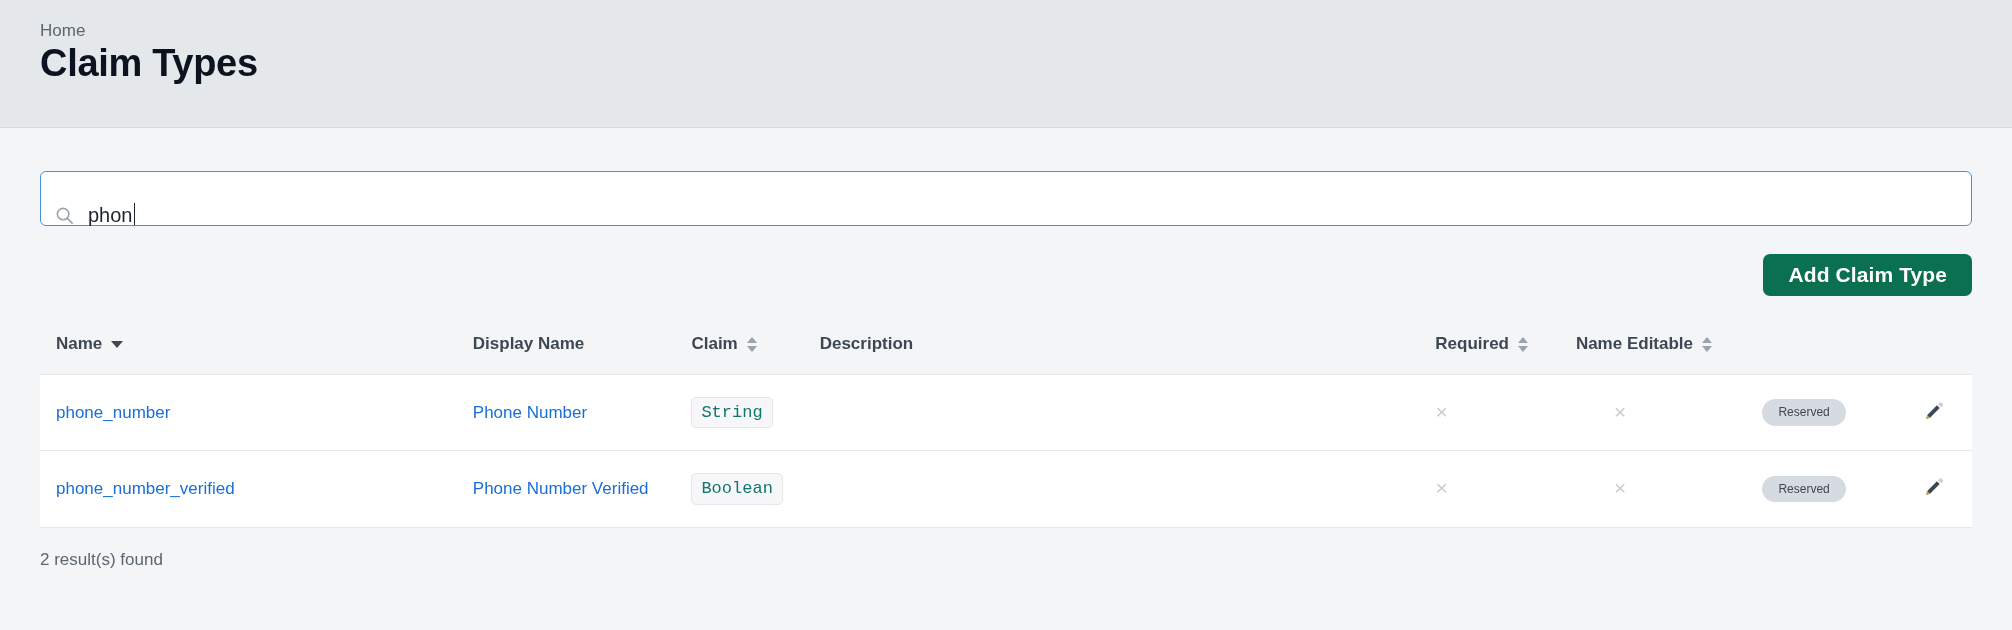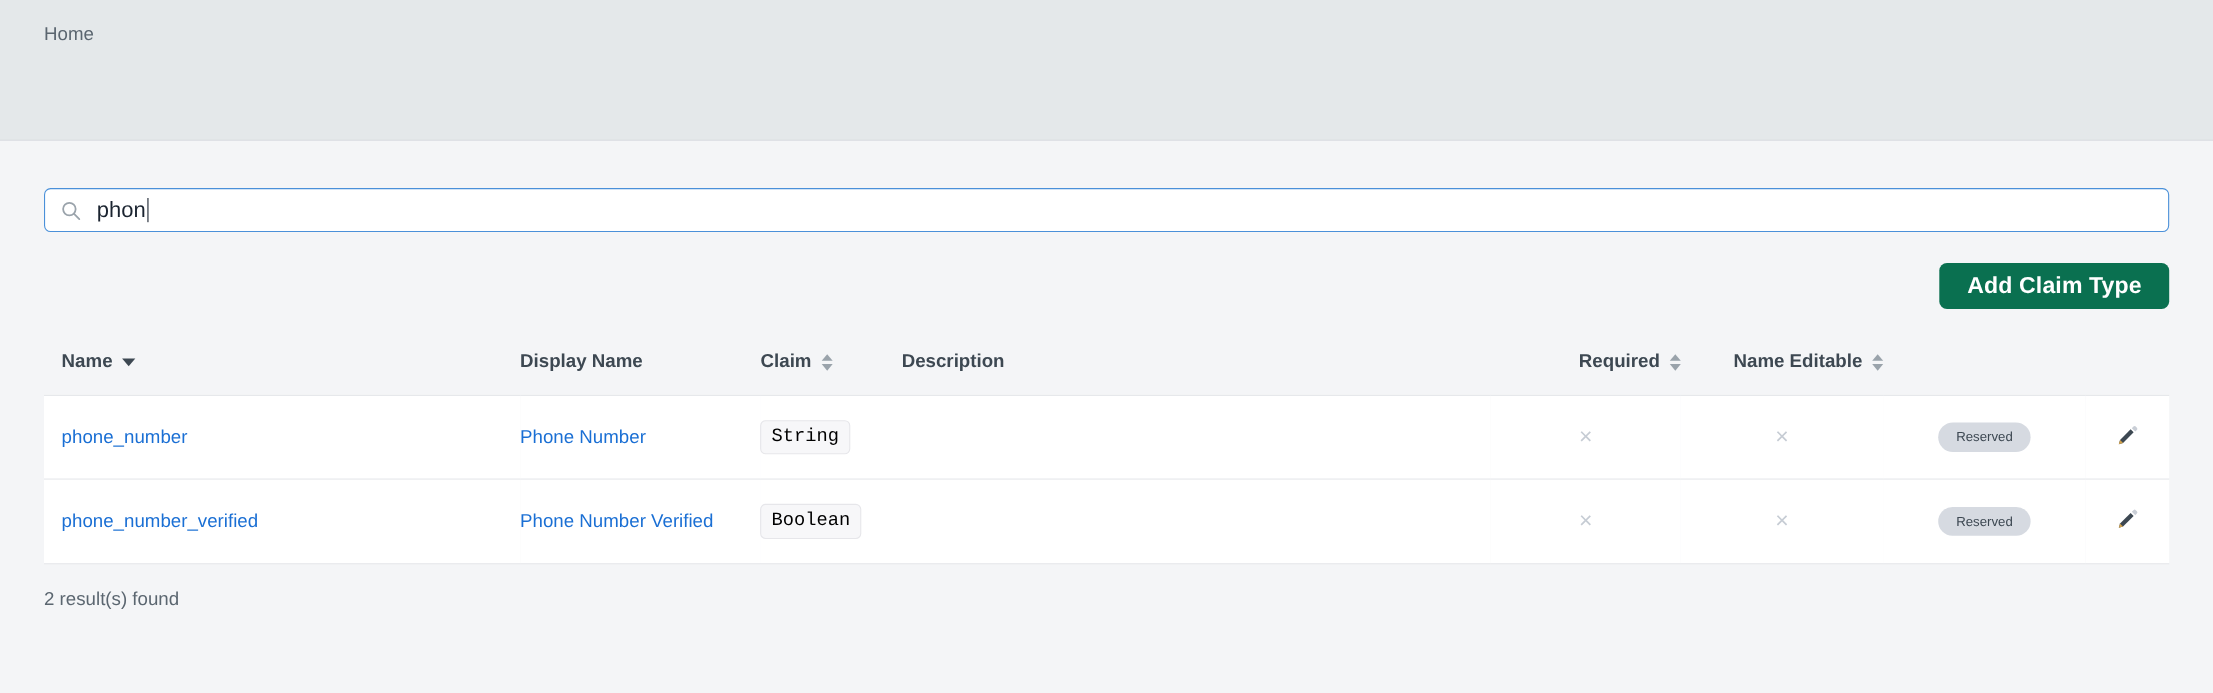--- a/index.html
+++ b/index.html
@@ -46,26 +46,26 @@
     background: #f4f5f7;
   }
 
   
   .search-wrap {
     padding-top: 43px;
   }
 
   .search-box {
     position: relative;
-    height: 40px;
+    height: 55px;
     background: #ffffff;
     border: 1.5px solid #4a90d9;
     border-radius: 6px;
     display: flex;
-    align-items: center;
+    align-items: flex-end;
     padding: 0 14px;
   }
 
   .search-icon {
     width: 19px;
     height: 19px;
     flex: 0 0 19px;
     margin-right: 14px;
     color: #9aa3ab;
   }
@@ -178,21 +178,21 @@
     color: #1a6fd4;
     text-decoration: none;
     font-size: 17px;
     cursor: pointer;
   }
 
   .type-badge {
     display: inline-block;
     font-family: "Liberation Mono", monospace;
     font-size: 17px;
-    color: #000000;
+    color: #0f766e;
     background: #f7f7f9;
     border: 1px solid #e6e6ea;
     border-radius: 5px;
     padding: 4px 9px;
     line-height: 1.25;
   }
 
   .xmark {
     color: #c6ccd4;
     font-size: 21px;
@@ -230,20 +230,21 @@
     font-size: 17px;
     color: #5b6670;
     padding-top: 22px;
   }
 </style>
 </head>
 <body>
 
 <div class="page-header">
   <div class="breadcrumb">Home</div>
+  <div class="page-title">Claim Types</div>
 </div>
 
 <div class="body-area">
 
   <div class="search-wrap">
     <div class="search-box" title="Search">
       <span class="search-icon">
         <svg viewBox="0 0 20 20" width="19" height="19" fill="none" stroke="currentColor" stroke-width="1.7">
           <circle cx="8.5" cy="8.5" r="6"></circle>
           <line x1="13" y1="13" x2="18" y2="18" stroke-linecap="round"></line>

